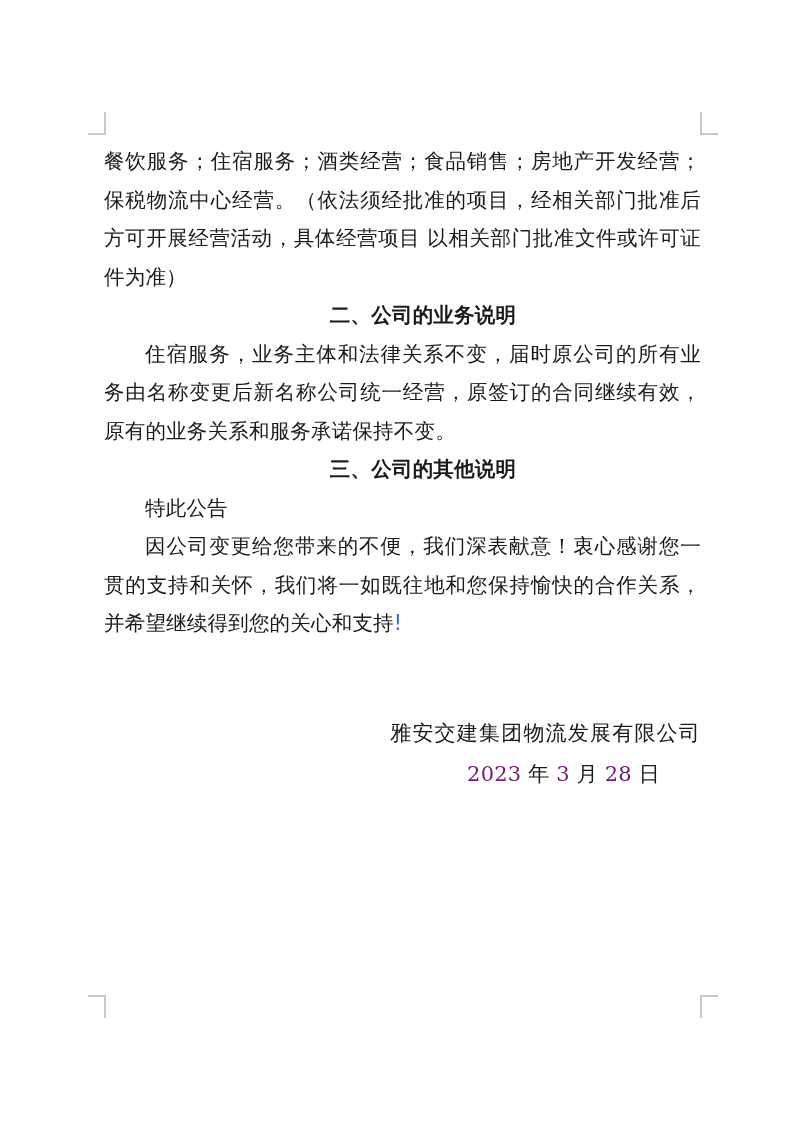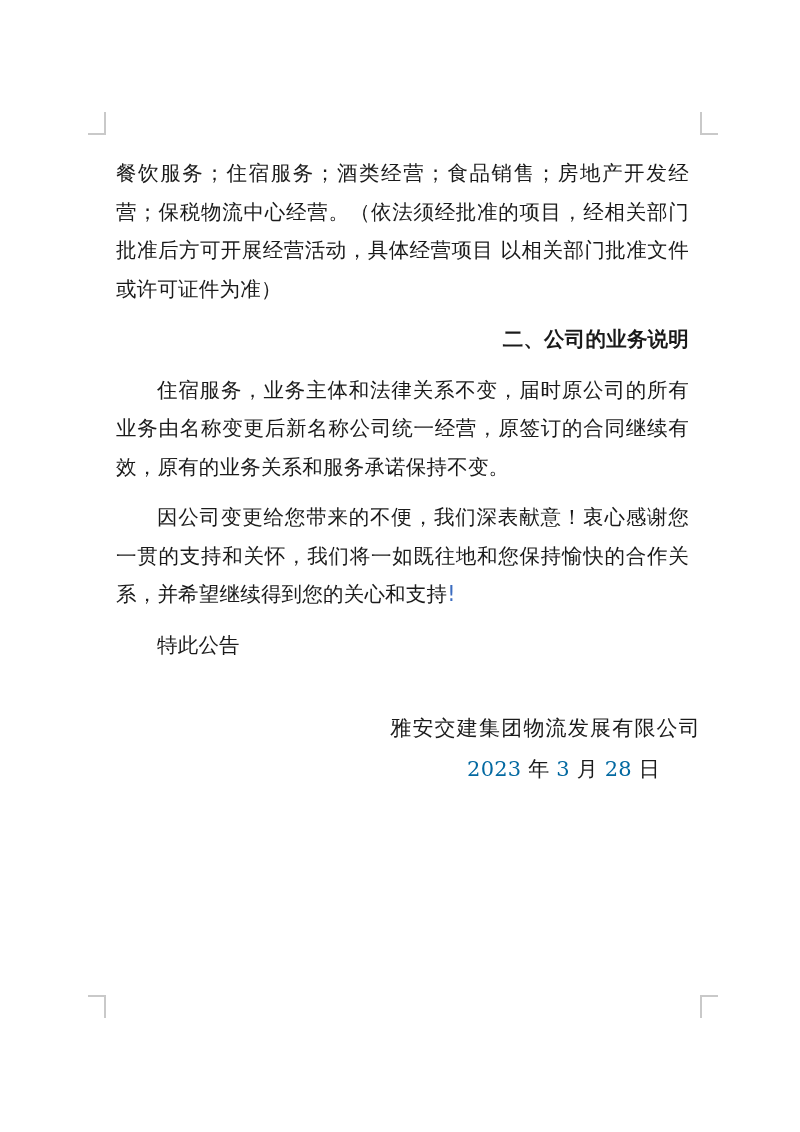--- a/index.html
+++ b/index.html
@@ -33,66 +33,67 @@
     left: 104px;
     top: 142px;
     width: 597px;
     font-size: 20.5px;
     line-height: 38.5px;
     letter-spacing: 0.2px;
     text-align: justify;
     text-justify: inter-character;
   }
   .text-area p {
-    margin: 12px;
+    margin: 0;
     padding: 0;
   }
   p.para-indent { text-indent: 41px; }
   p.para-heading {
     font-weight: bold;
     text-indent: 41px;
-    text-align: right;
+    text-align: center;
   }
   .run-exclaim { color: #3b6cc0; }
 
-  .signature { margin-top: 44px; }
+  .signature { margin-top: 70px; }
   .sig-company {
     text-align: right;
     line-height: 41px;
     letter-spacing: 1.2px;
     font-size: 21px;
   }
   .sig-date {
     text-align: right;
     padding-right: 41px;
     line-height: 41px;
     font-size: 21px;
   }
   .run-number {
     font-family: "DejaVu Serif", serif;
-    color: #0369a1;
+    color: #701a75;
   }
 </style>
 </head>
 <body>
 
 <div class="page">
 
   <div class="crop tl"></div>
   <div class="crop tr"></div>
   <div class="crop bl"></div>
   <div class="crop br"></div>
 
   <div class="text-area">
     <div id="paragraphs">
         <p class="para-flush">餐饮服务；住宿服务；酒类经营；食品销售；房地产开发经营；保税物流中心经营。（依法须经批准的项目，经相关部门批准后方可开展经营活动，具体经营项目 以相关部门批准文件或许可证件为准）</p>
         <p class="para-heading">二、公司的业务说明</p>
         <p class="para-indent">住宿服务，业务主体和法律关系不变，届时原公司的所有业务由名称变更后新名称公司统一经营，原签订的合同继续有效，原有的业务关系和服务承诺保持不变。</p>
+        <p class="para-heading">三、公司的其他说明</p>
+        <p class="para-indent">特此公告</p>
         <p class="para-indent"><span>因公司变更给您带来的不便，我们深表献意！衷心感谢您一贯的支持和关怀，我们将一如既往地和您保持愉快的合作关系，并希望继续得到您的关心和支持</span><span class="run-exclaim">!</span></p>
-        <p class="para-indent">特此公告</p>
       </div>
 
     <div class="signature">
       <div class="sig-company">雅安交建集团物流发展有限公司</div>
       <div class="sig-date" id="date-line"><span class="run-number">2023</span><span> 年 </span><span class="run-number">3</span><span> 月 </span><span class="run-number">28</span><span> 日</span></div>
     </div>
   </div>
 
 </div>
 

